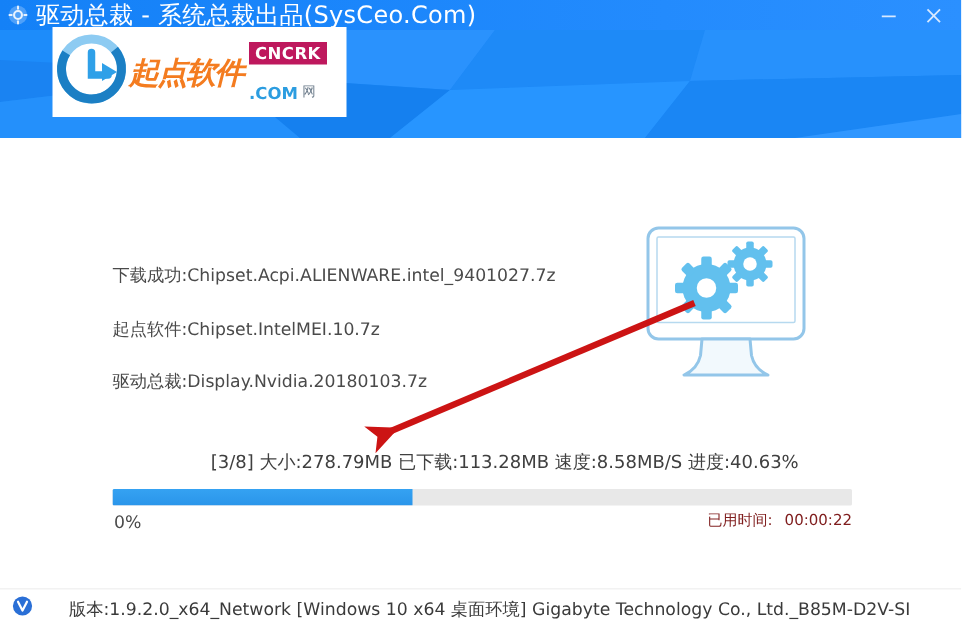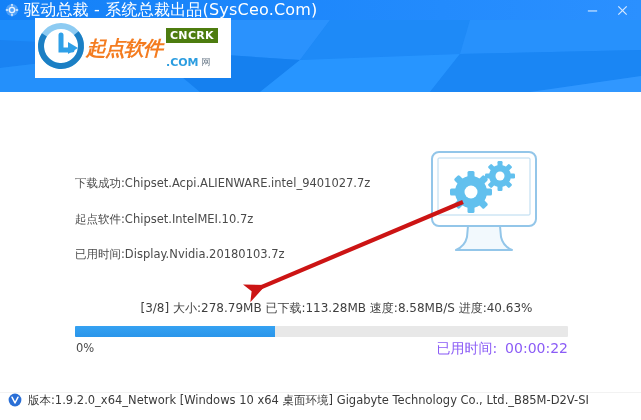--- a/index.html
+++ b/index.html
@@ -92,21 +92,21 @@
     text-align: right;
   }
   #watermark-badge {
     margin-left: 4px;
     display: flex;
     flex-direction: column;
     align-items: flex-start;
     line-height: 1;
   }
   #watermark-badge-top {
-    background: #4d7c0f;
+    background: #be185d;
     color: #ffffff;
     font-size: 11px;
     font-weight: bold;
     padding: 2px 4px 2px 4px;
     font-family: "DejaVu Sans", "Liberation Sans", sans-serif;
     letter-spacing: .3px;
   }
   #watermark-badge-bottom {
     display: flex;
     align-items: center;
@@ -188,36 +188,37 @@
     font-family: "DejaVu Sans", "Liberation Sans", sans-serif;
     font-size: 11.5px;
     color: #4a4a4a;
   }
   #elapsed-group {
     position: absolute;
     right: 73px; top: 340px;
     display: flex;
     align-items: baseline;
     font-family: "DejaVu Sans", "Liberation Sans", sans-serif;
-    font-size: 14px;
-    color: #8b5cf6;
+    font-size: 10px;
+    color: #7f1d1d;
     white-space: nowrap;
     margin-left: 45px;
   }
   #elapsed-value { margin-left: 8px; }
 
   
   #status-bar {
     position: absolute;
     left: 0; bottom: 0;
     width: 641px; height: 27px;
     background: #ffffff;
     display: flex;
-    align-items: flex-start;
+    align-items: center;
     border-top: 1px solid #f2f2f2;
+    gap: 18px;
   }
   #status-icon {
     margin-left: 8px;
     flex: 0 0 auto;
   }
   #status-text {
     margin-left: 6px;
     font-family: "DejaVu Sans", "Liberation Sans", sans-serif;
     font-size: 11.5px;
     color: #3a3a3a;
@@ -288,21 +289,21 @@
       <span id="watermark-badge-bottom">
         <span id="watermark-badge-dom">.COM</span>
         <span id="watermark-badge-cn">网</span>
       </span>
     </span>
   </div>
 
   <div id="log-list">
     <div class="log-line">下载成功:Chipset.Acpi.ALIENWARE.intel_9401027.7z</div>
     <div class="log-line">起点软件:Chipset.IntelMEI.10.7z</div>
-    <div class="log-line">已用时间:Display.Nvidia.20180103.7z</div>
+    <div class="log-line">驱动总裁:Display.Nvidia.20180103.7z</div>
   </div>
 
   <div id="monitor-illustration">
     <svg width="146" height="124" viewBox="0 0 146 124">
       <rect x="14" y="10" width="104" height="74" rx="7" ry="7" fill="#ffffff" stroke="#93c6e9" stroke-width="2"></rect>
       <rect x="20" y="16" width="92" height="57" rx="1" ry="1" fill="#ffffff" stroke="#b6d9ef" stroke-width="1"></rect>
       <path d="M50 84 L49 95 Q47 104 38 108 L94 108 Q85 104 83 95 L82 84 Z" fill="#f2f9fd" stroke="#93c6e9" stroke-width="2" stroke-linejoin="round"></path>
 
       <g fill="#62c0ee">
         <circle cx="53" cy="50" r="16"></circle>

